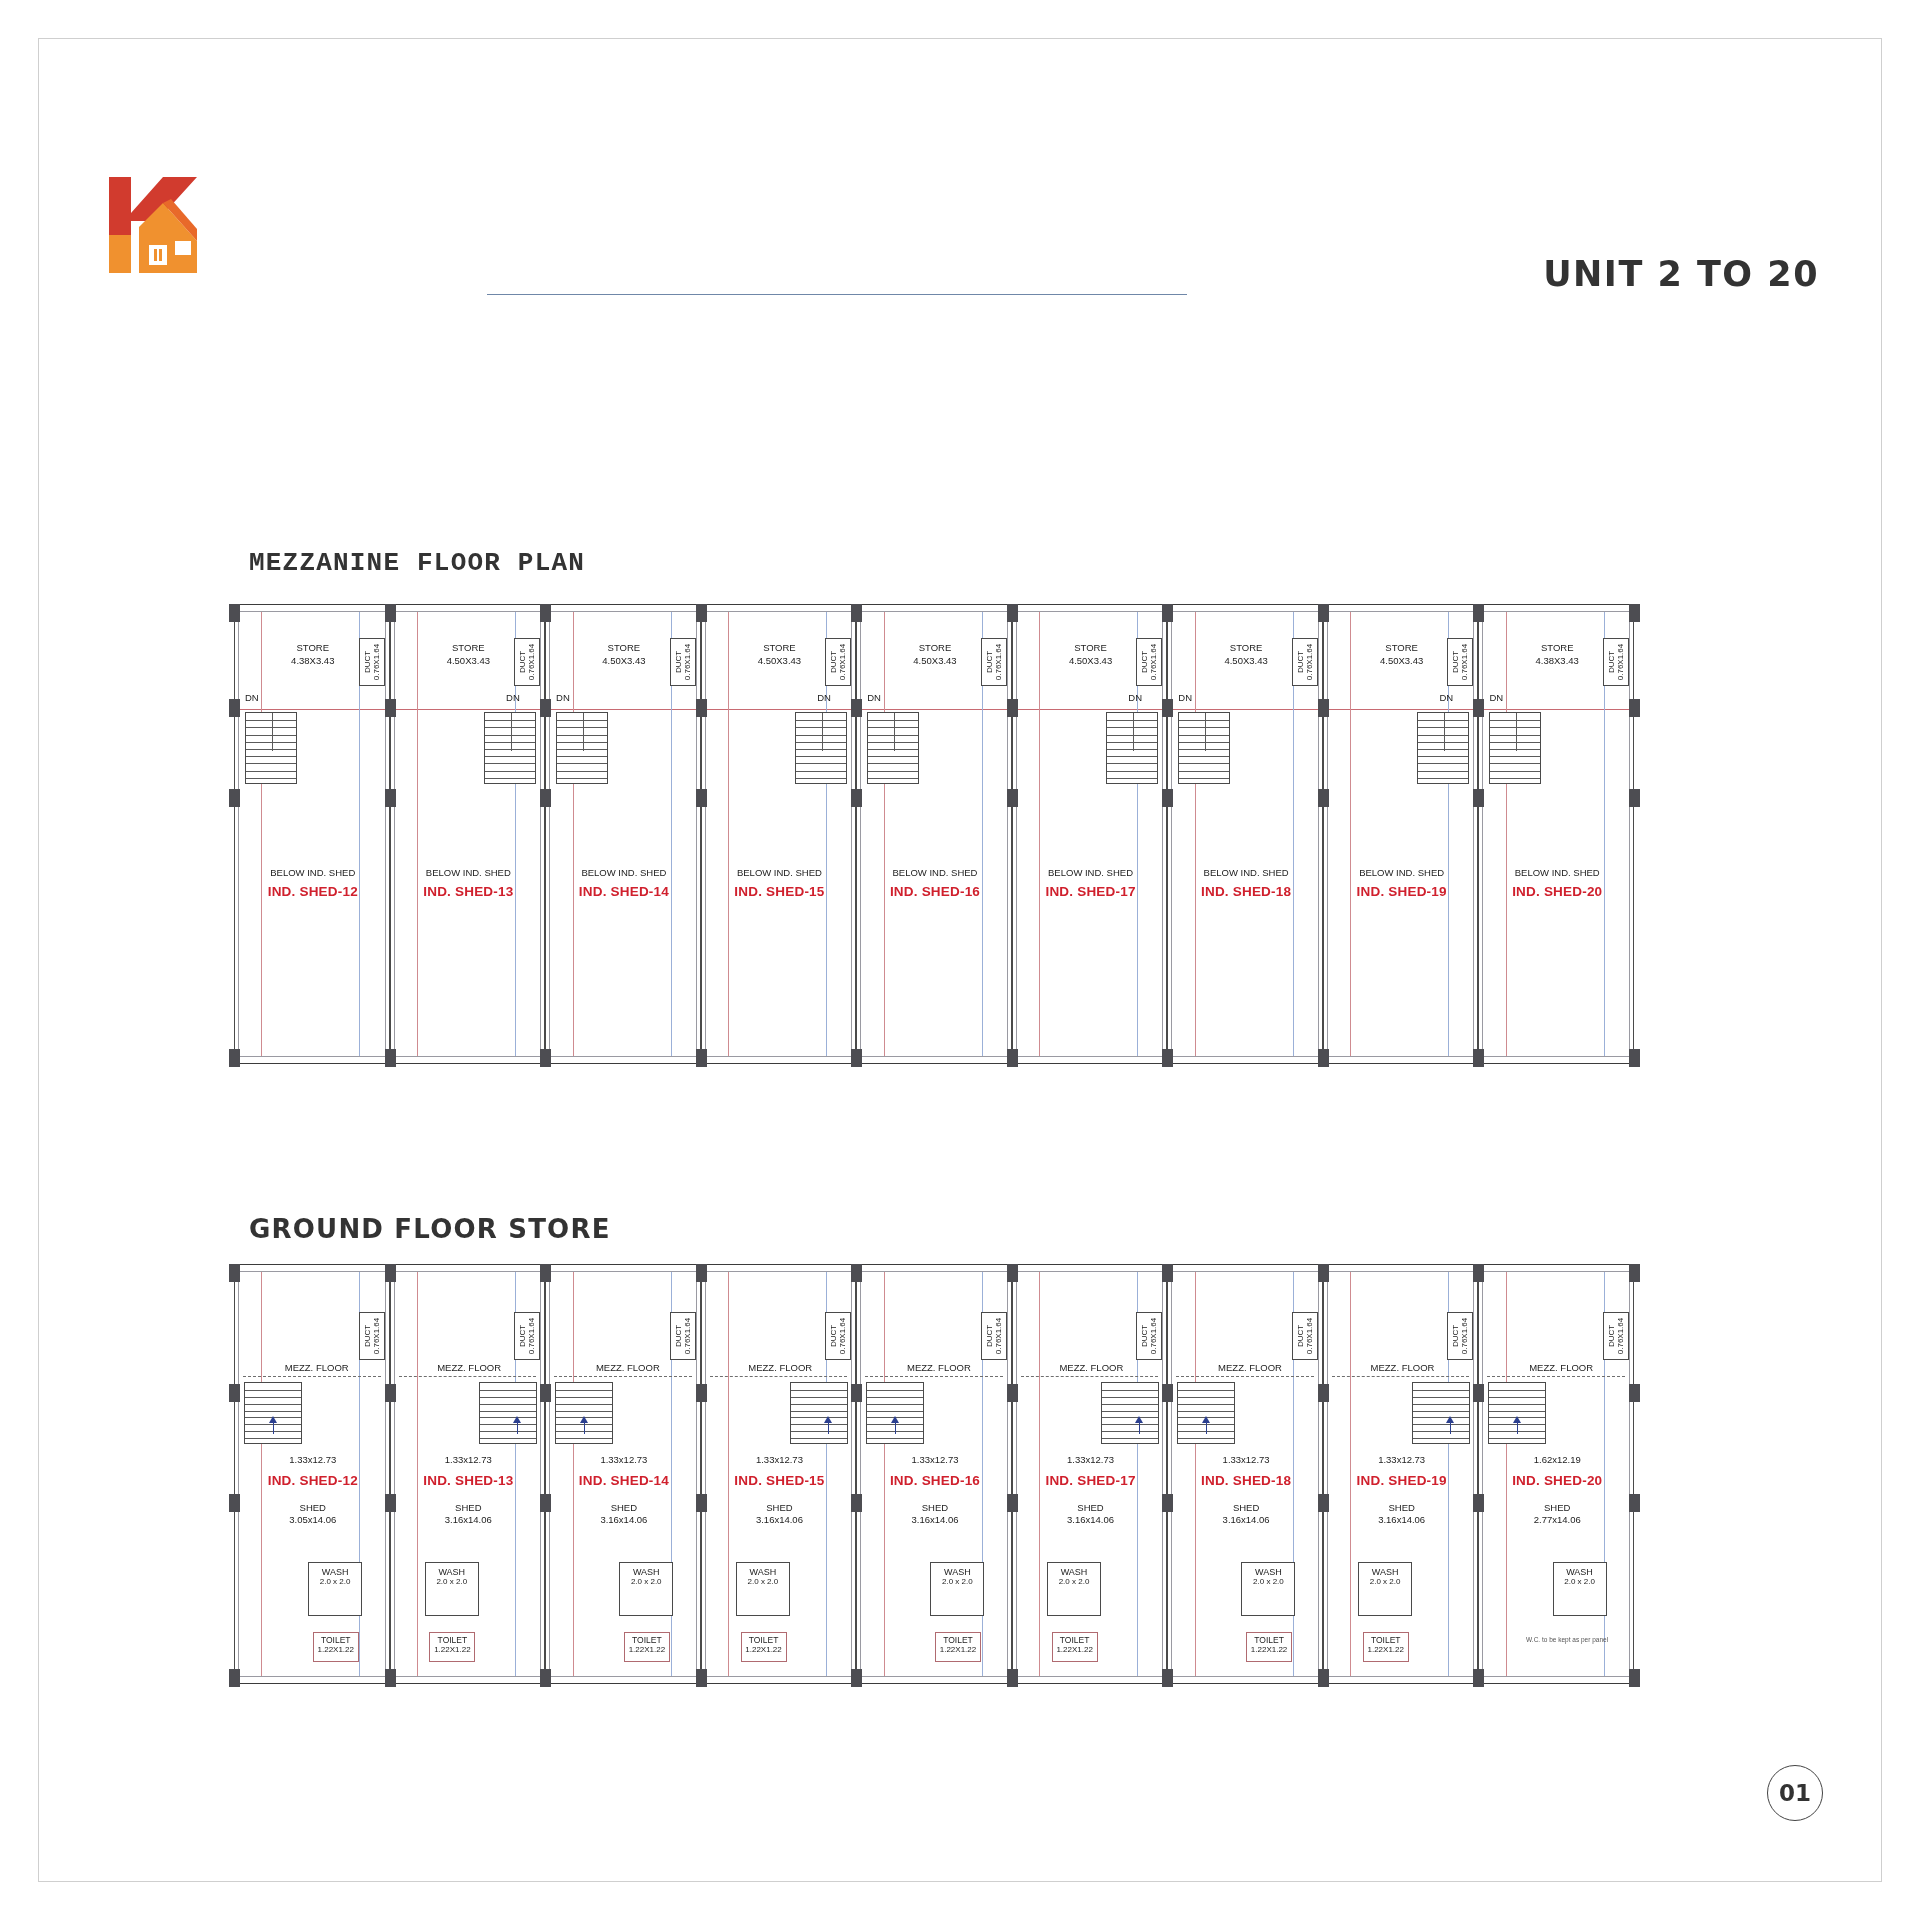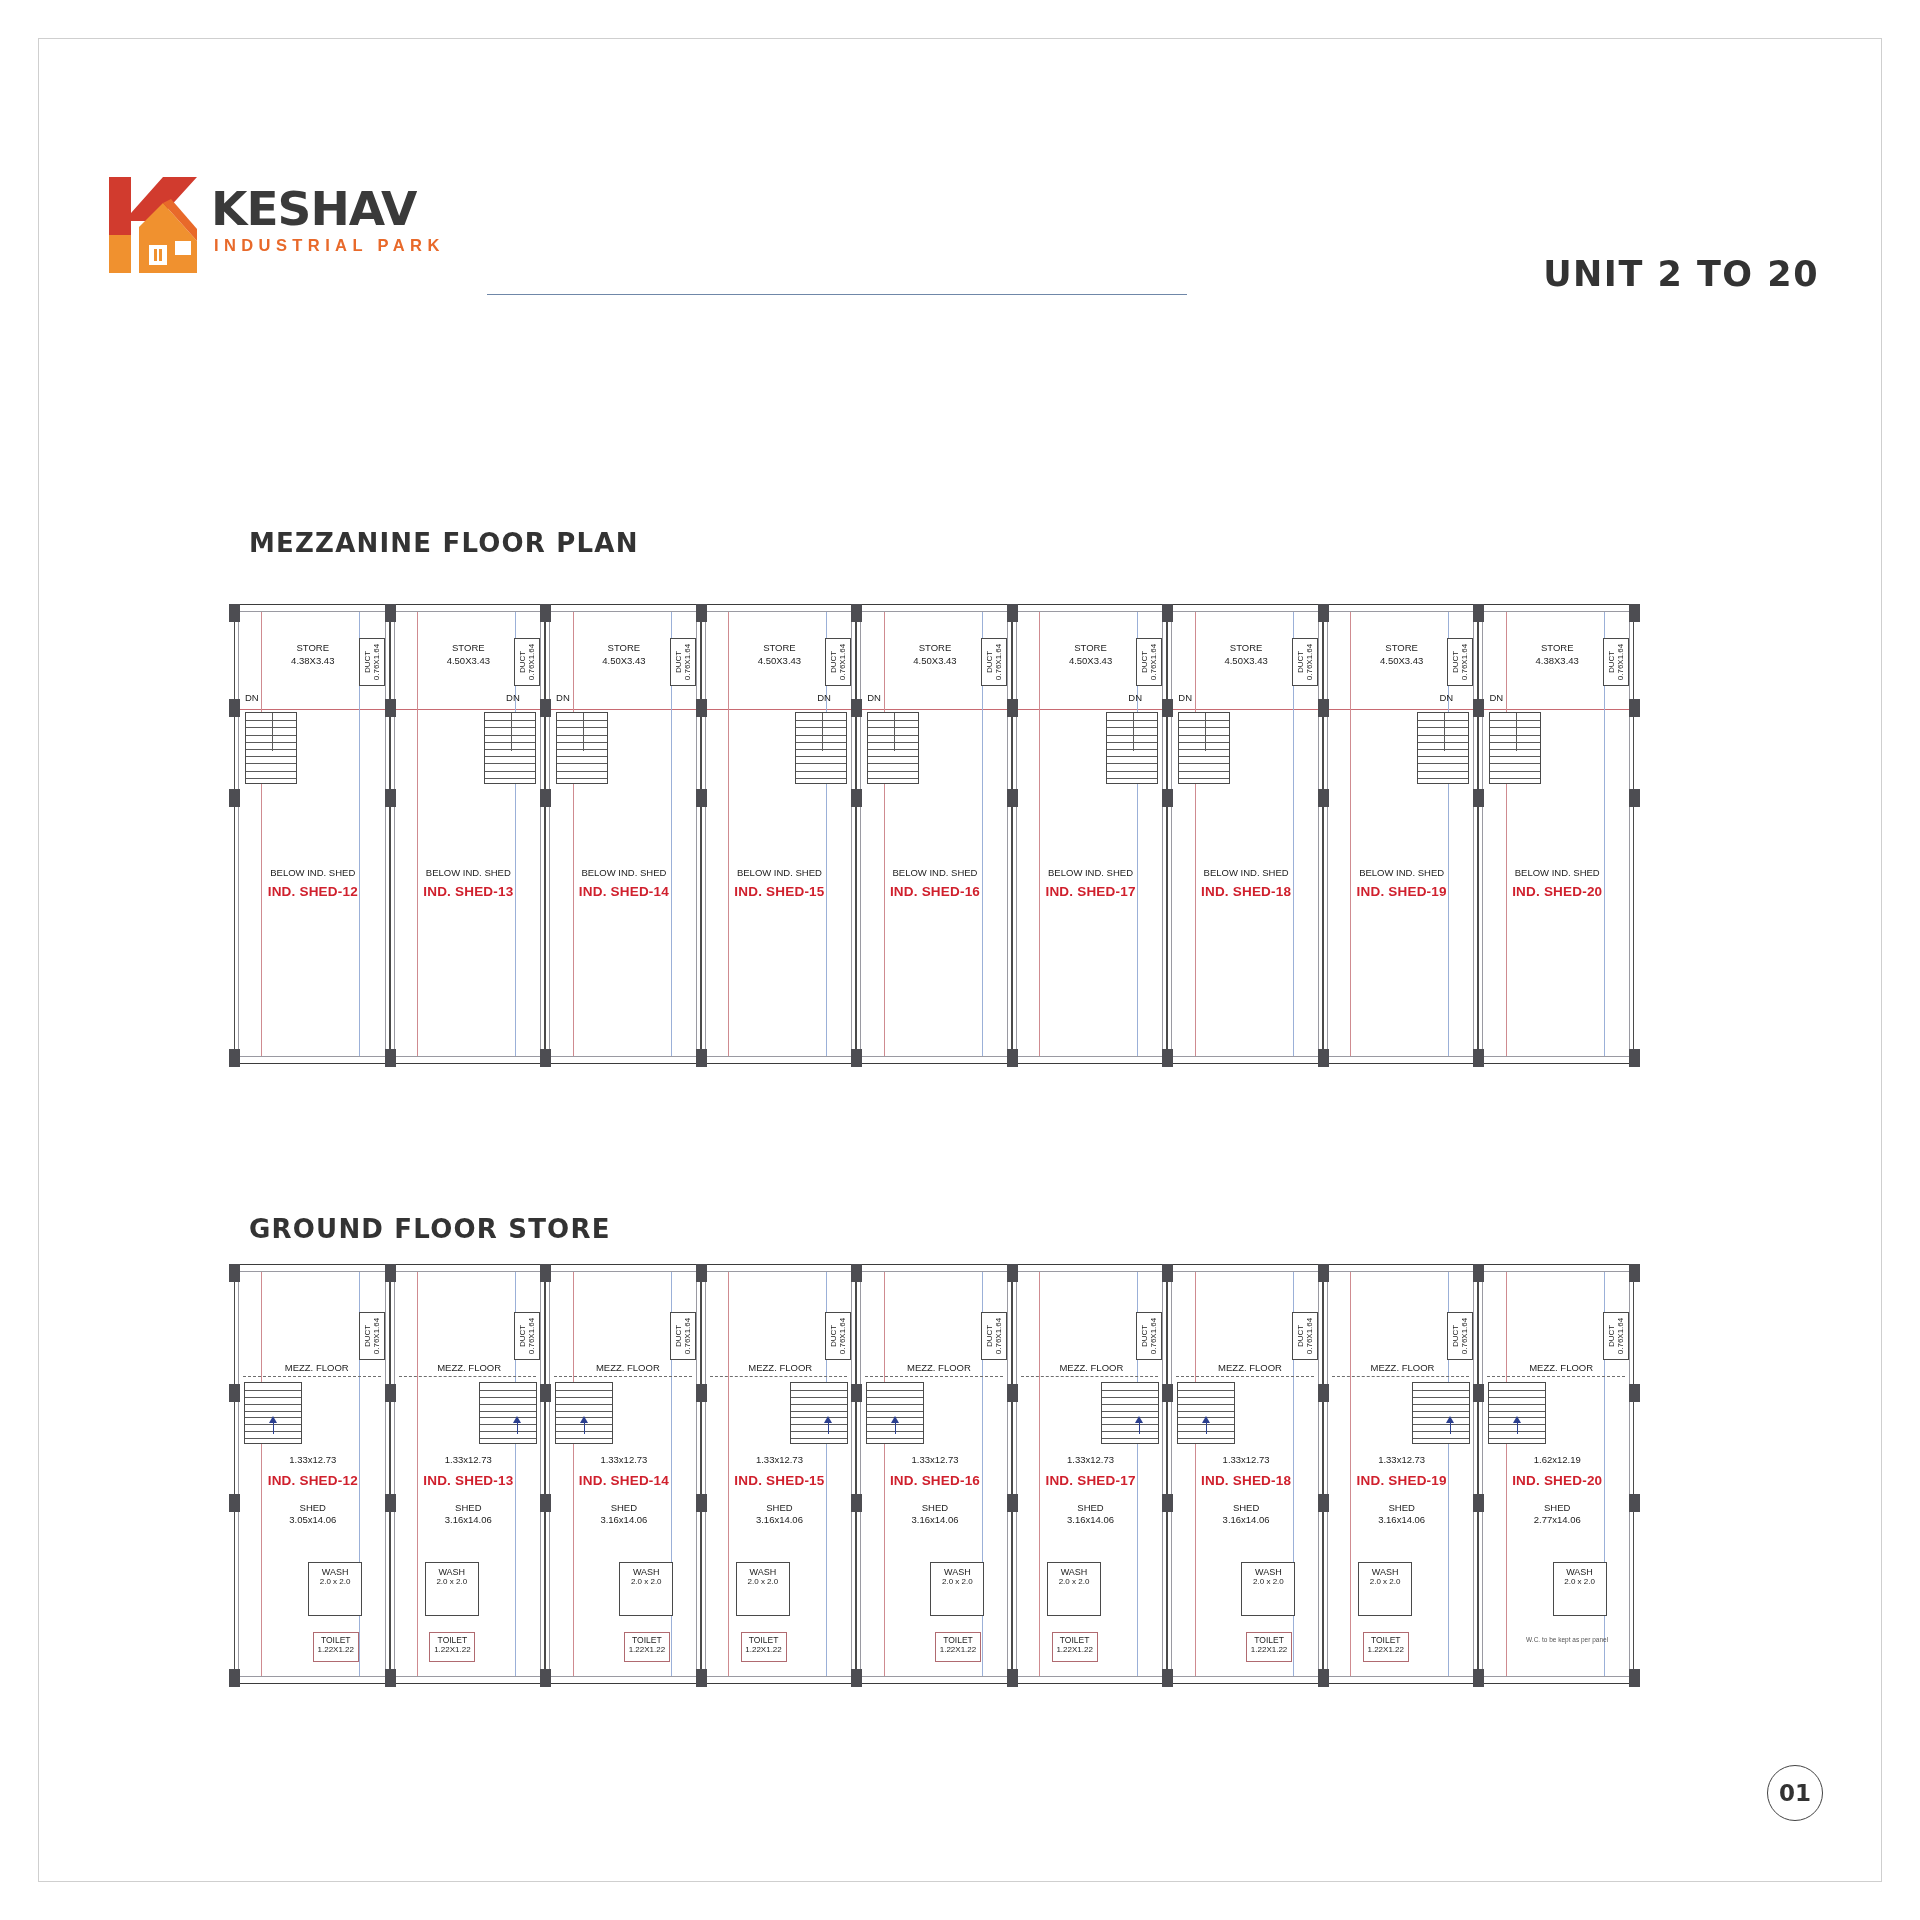--- a/index.html
+++ b/index.html
@@ -40,21 +40,21 @@
     font-family:"DejaVu Sans", sans-serif;
     font-weight:bold; font-size:35px; letter-spacing:1.5px; color:#333;
   }
 
   
   .section-title {
     position:absolute;
     font-family:"DejaVu Sans", sans-serif;
     font-weight:bold; font-size:26px; letter-spacing:1.2px; color:#333;
   }
-  #mezz-title { left:210px; top:489px; }
+  #mezz-title { left:210px; top:509px;font-family:Liberation Mono, monospace; }
   #ground-title { left:210px; top:1175px; }
 
   
   .watermark {
     position:absolute; left:985px; top:760px; width:540px; height:150px;
     pointer-events:none; user-select:none;
   }
   .wm-line1 {
     font-family:"Liberation Sans", sans-serif;
     font-size:29px; color:#e9e9e9; letter-spacing:.5px; white-space:nowrap;
@@ -196,24 +196,20 @@
       <polygon points="8,52 8,8 30,8 30,44 62,8 96,8 56,52" fill="#d13b2e"></polygon>
       <polygon points="38,58 62,34 96,72 96,104 38,104" fill="#f0912f"></polygon>
       <polygon points="62,34 96,72 96,60 70,30" fill="#e8692a"></polygon>
       <rect x="48" y="76" width="18" height="20" fill="#ffffff"></rect>
       <rect x="74" y="72" width="16" height="14" fill="#ffffff"></rect>
       <rect x="53" y="80" width="3" height="12" fill="#f0912f"></rect>
       <rect x="58" y="80" width="3" height="12" fill="#f0912f"></rect>
       <polygon points="8,52 30,52 30,66 8,66" fill="#d13b2e"></polygon>
       <polygon points="8,66 30,66 30,104 8,104" fill="#f0912f"></polygon>
     </svg>
-    <div class="logo-text">
-      <div class="logo-title">KESHAV</div>
-      <div class="logo-sub">INDUSTRIAL PARK</div>
-    </div>
   </div>
   <div class="header-rule"></div>
   <div class="unit-title">UNIT 2 TO 20</div>
 
   <div class="watermark">
     <div class="wm-line1">www.A2ZProperty.in</div>
     <div class="wm-line2">
       <span class="wm-a">A</span><span class="wm-2">2</span><span class="wm-z">Z</span><span class="wm-p"> Property</span>
     </div>
   </div>

